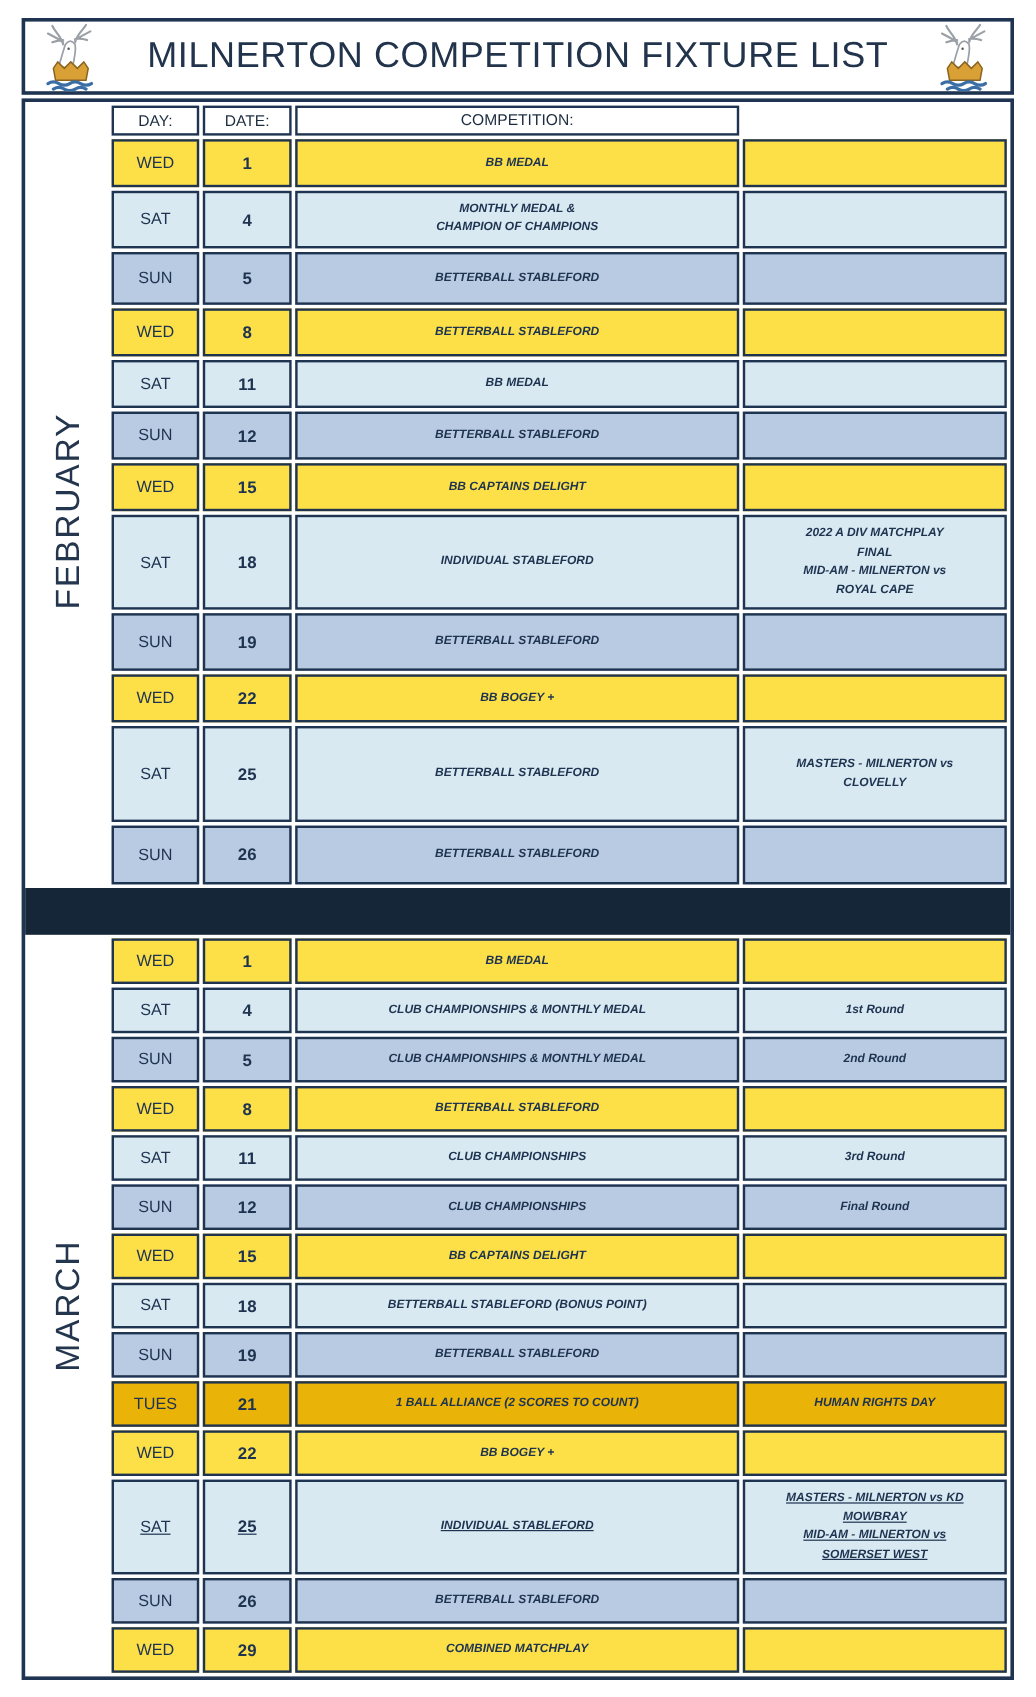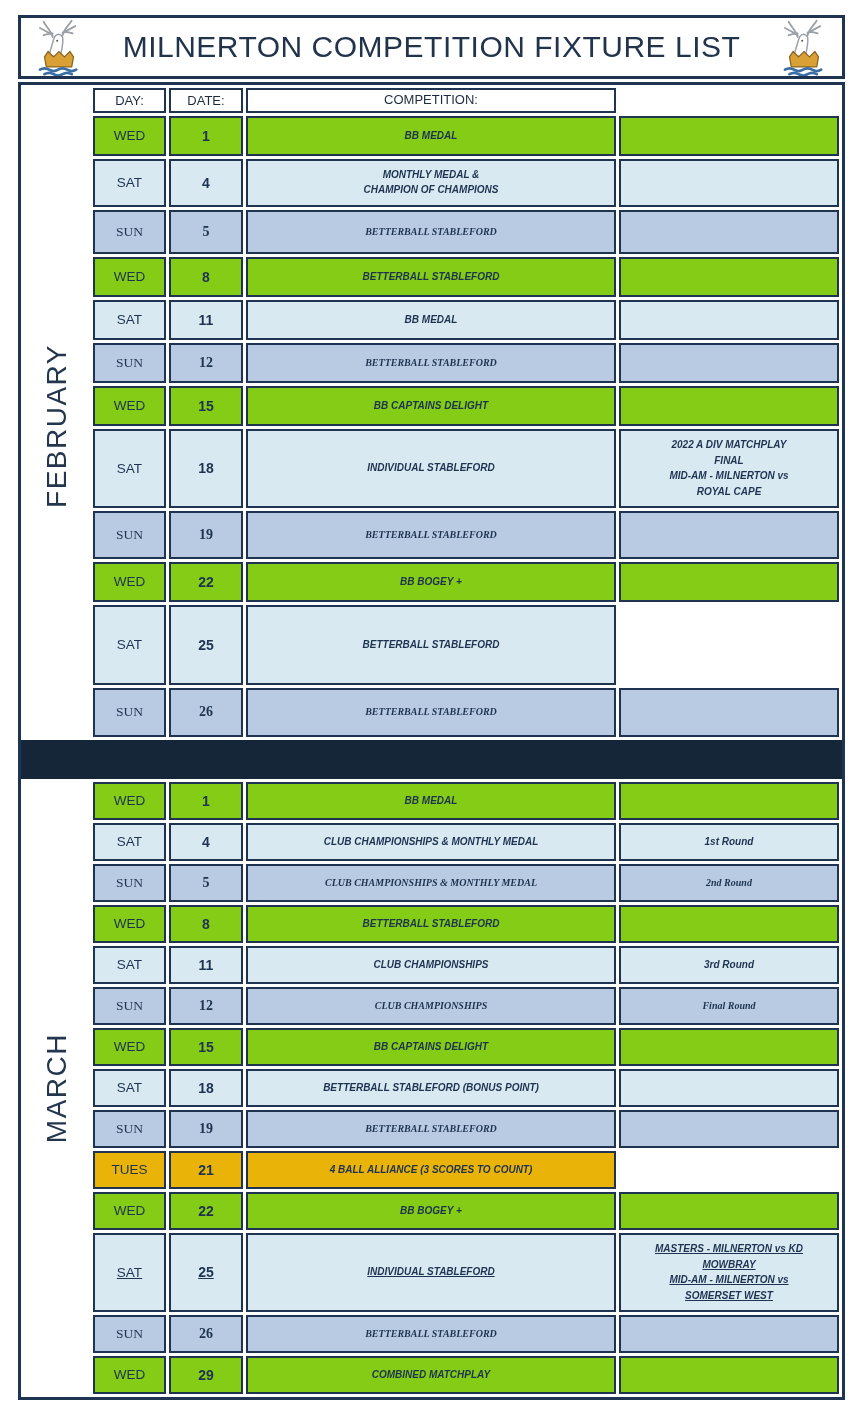--- a/index.html
+++ b/index.html
@@ -40,23 +40,23 @@
   .c-day{flex:0 0 73px;font-size:13.5px;}
   .c-date{flex:0 0 74px;font-size:14px;font-weight:bold;}
   .c-comp{flex:0 0 370px;font-size:10px;font-weight:bold;font-style:italic;
           white-space:pre-line;line-height:1.45;padding:2px 6px;}
   .c-events{flex:1;font-size:10px;font-weight:bold;font-style:italic;
           white-space:pre-line;line-height:1.55;padding:2px 4px;}
   
   .head-row .cell{min-height:24px;font-size:13px;font-weight:normal;
           font-style:normal;color:#1c2c3e;padding:1px 2px;}
   
-  .t-grey .cell{background:#84cc16;}
+  .t-grey .cell{background:#fde047;}
   .t-sat  .cell{background:#d9e9f2;}
-  .t-sun  .cell{background:#b9cbe2;font-family:Liberation Serif, serif;}
+  .t-sun  .cell{background:#b9cbe2;}
   .t-pink .cell{background:#eab308;}
   
   .divider{height:39px;background:#152639;margin:0 -3px;}
   
   [data-section="0"] .rows .row:nth-child(2)  .cell{min-height:48px;}
   [data-section="0"] .rows .row:nth-child(3)  .cell{min-height:44px;}
   [data-section="0"] .rows .row:nth-child(8)  .cell{min-height:79px;}
   [data-section="0"] .rows .row:nth-child(9)  .cell{min-height:48px;}
   [data-section="0"] .rows .row:nth-child(11) .cell{min-height:80px;}
   [data-section="0"] .rows .row:nth-child(12) .cell{min-height:49px;}
@@ -169,20 +169,22 @@
             <div class="row t-grey">
     <div class="cell c-day">WED</div>
     <div class="cell c-date">22</div>
     <div class="cell c-comp">BB BOGEY +</div>
     <div class="cell c-events"></div>
   </div>
             <div class="row t-sat">
     <div class="cell c-day">SAT</div>
     <div class="cell c-date">25</div>
     <div class="cell c-comp">BETTERBALL STABLEFORD</div>
+    <div class="cell c-events">MASTERS - MILNERTON vs
+CLOVELLY</div>
   </div>
             <div class="row t-sun">
     <div class="cell c-day">SUN</div>
     <div class="cell c-date">26</div>
     <div class="cell c-comp">BETTERBALL STABLEFORD</div>
     <div class="cell c-events"></div>
   </div>
           </div>
       </div>
 
@@ -243,21 +245,22 @@
   </div>
             <div class="row t-sun">
     <div class="cell c-day">SUN</div>
     <div class="cell c-date">19</div>
     <div class="cell c-comp">BETTERBALL STABLEFORD</div>
     <div class="cell c-events"></div>
   </div>
             <div class="row t-pink">
     <div class="cell c-day">TUES</div>
     <div class="cell c-date">21</div>
-    <div class="cell c-comp">4 BALL ALLIANCE (3 SCORES TO COUNT)</div>
+    <div class="cell c-comp">1 BALL ALLIANCE (2 SCORES TO COUNT)</div>
+    <div class="cell c-events">HUMAN RIGHTS DAY</div>
   </div>
             <div class="row t-grey">
     <div class="cell c-day">WED</div>
     <div class="cell c-date">22</div>
     <div class="cell c-comp">BB BOGEY +</div>
     <div class="cell c-events"></div>
   </div>
             <div class="row t-sat">
     <div class="cell c-day">SAT</div>
     <div class="cell c-date">25</div>

